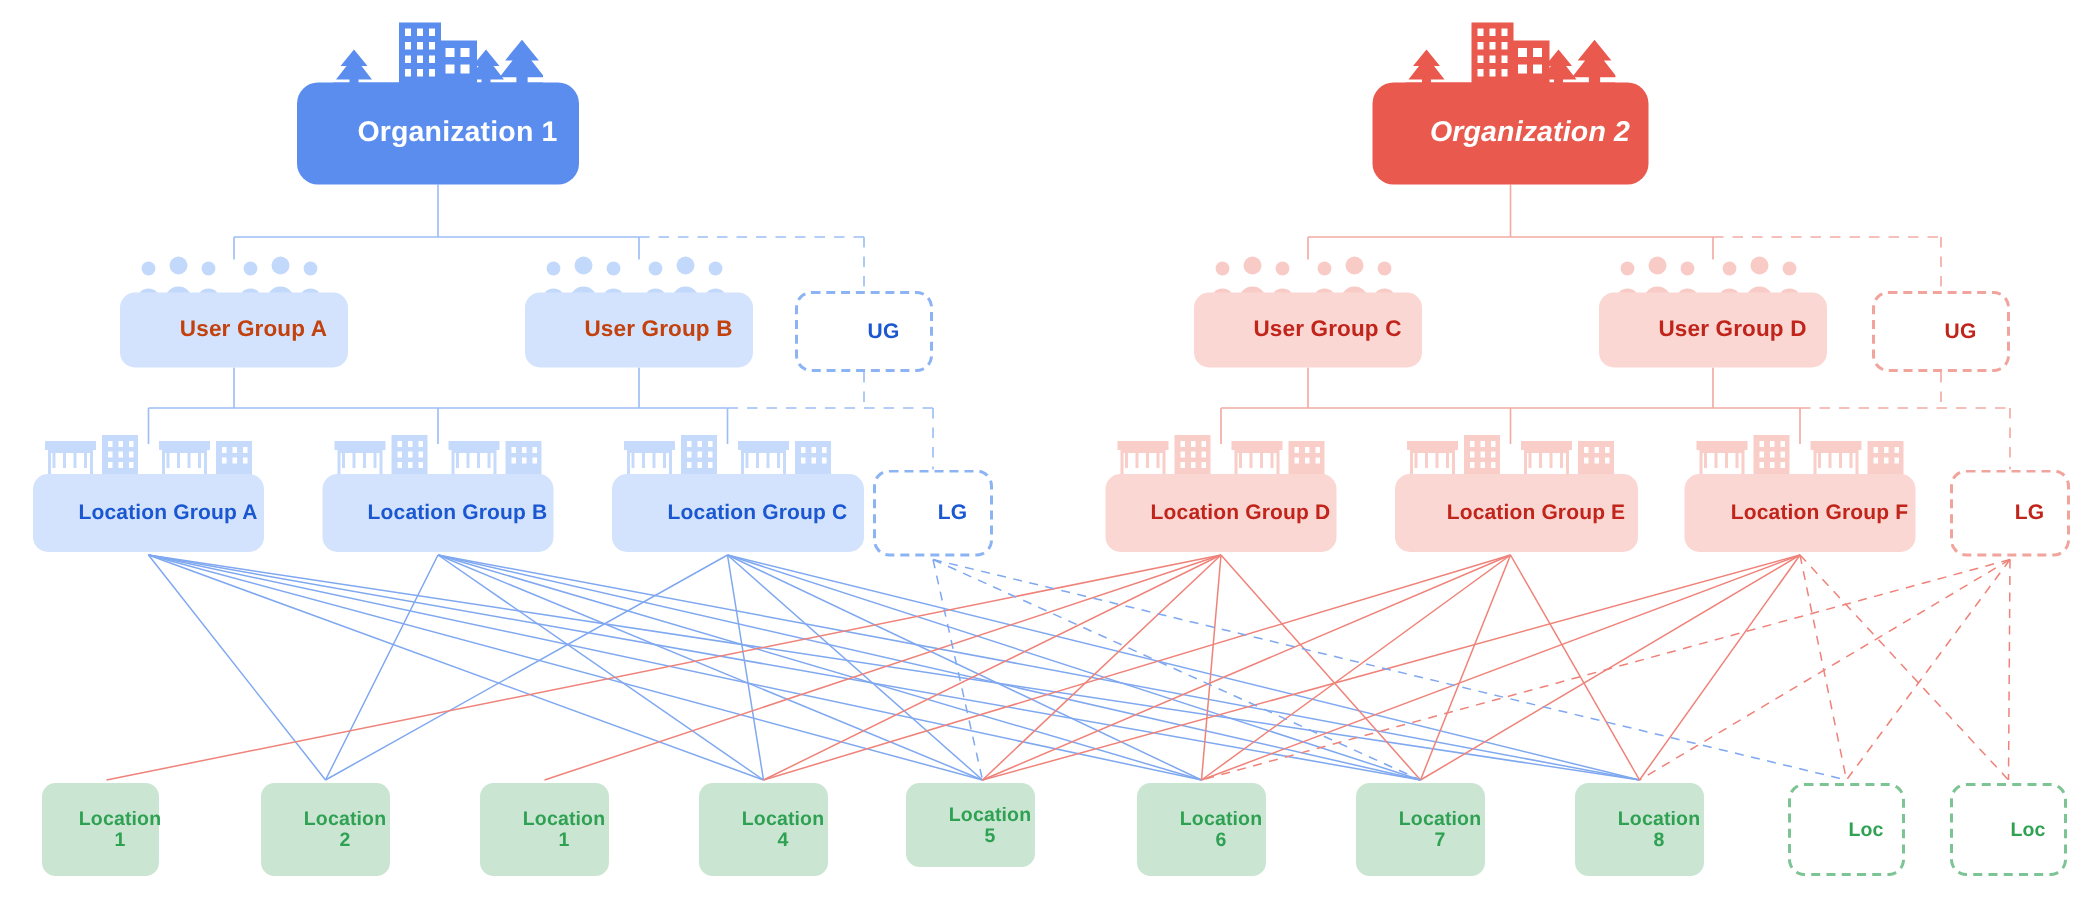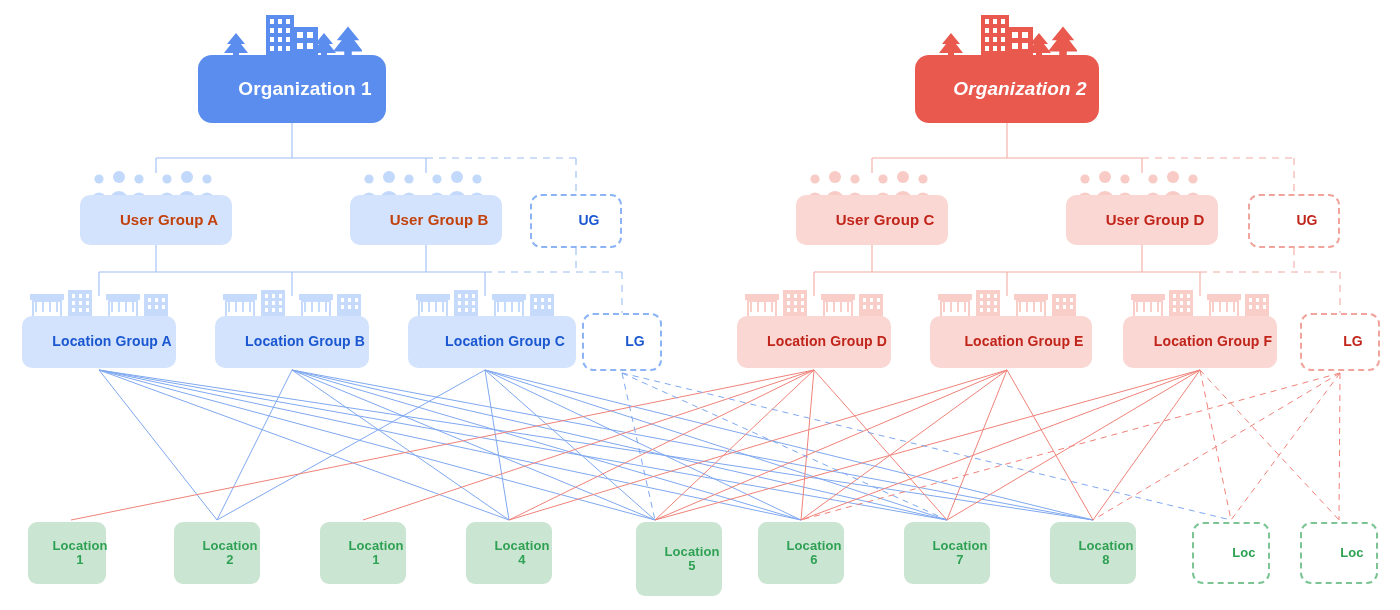--- a/index.html
+++ b/index.html
@@ -459,21 +459,21 @@
       </div>
       <div class="node loc" style="left: 174px; top: 522px; width: 86px; height: 62px;">
         <span>Location 2</span>
       </div>
       <div class="node loc" style="left: 320px; top: 522px; width: 86px; height: 62px;">
         <span>Location 1</span>
       </div>
       <div class="node loc" style="left: 466px; top: 522px; width: 86px; height: 62px;">
         <span>Location 4</span>
       </div>
-      <div class="node loc" style="left: 636px; top: 522px; width: 86px; height: 74px;">
+      <div class="node loc" style="left: 604px; top: 522px; width: 86px; height: 56px;">
         <span>Location 5</span>
       </div>
       <div class="node loc" style="left: 758px; top: 522px; width: 86px; height: 62px;">
         <span>Location 6</span>
       </div>
       <div class="node loc" style="left: 904px; top: 522px; width: 86px; height: 62px;">
         <span>Location 7</span>
       </div>
       <div class="node loc" style="left: 1050px; top: 522px; width: 86px; height: 62px;">
         <span>Location 8</span>

